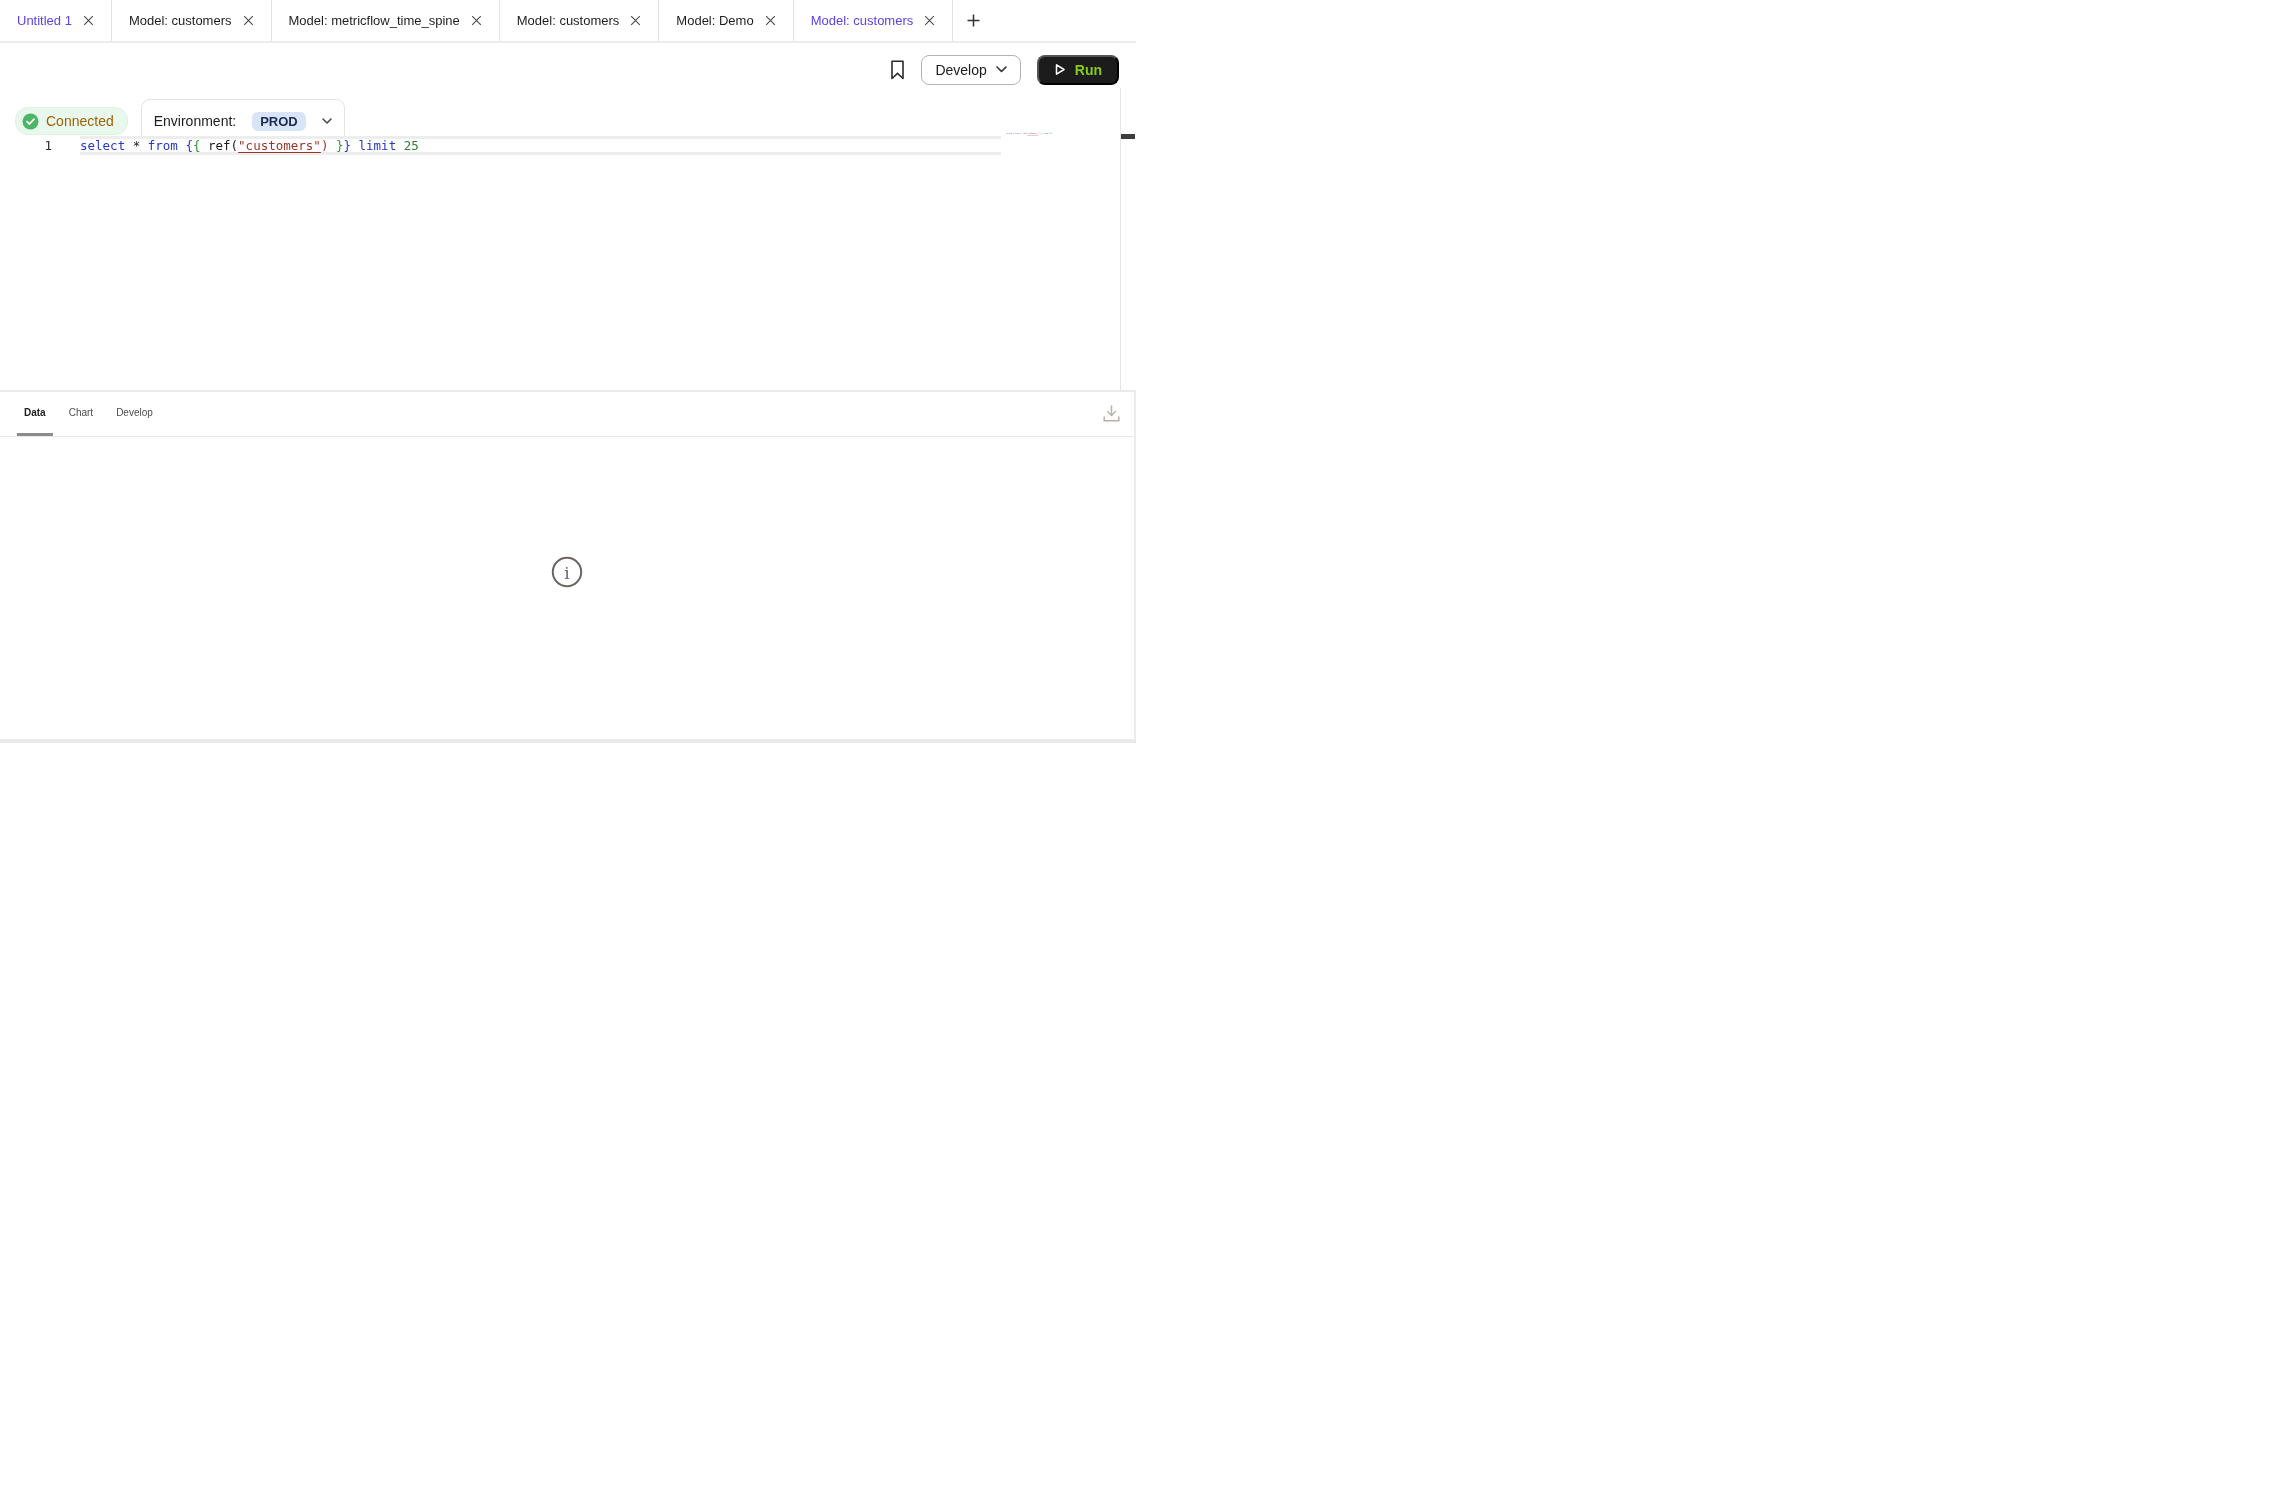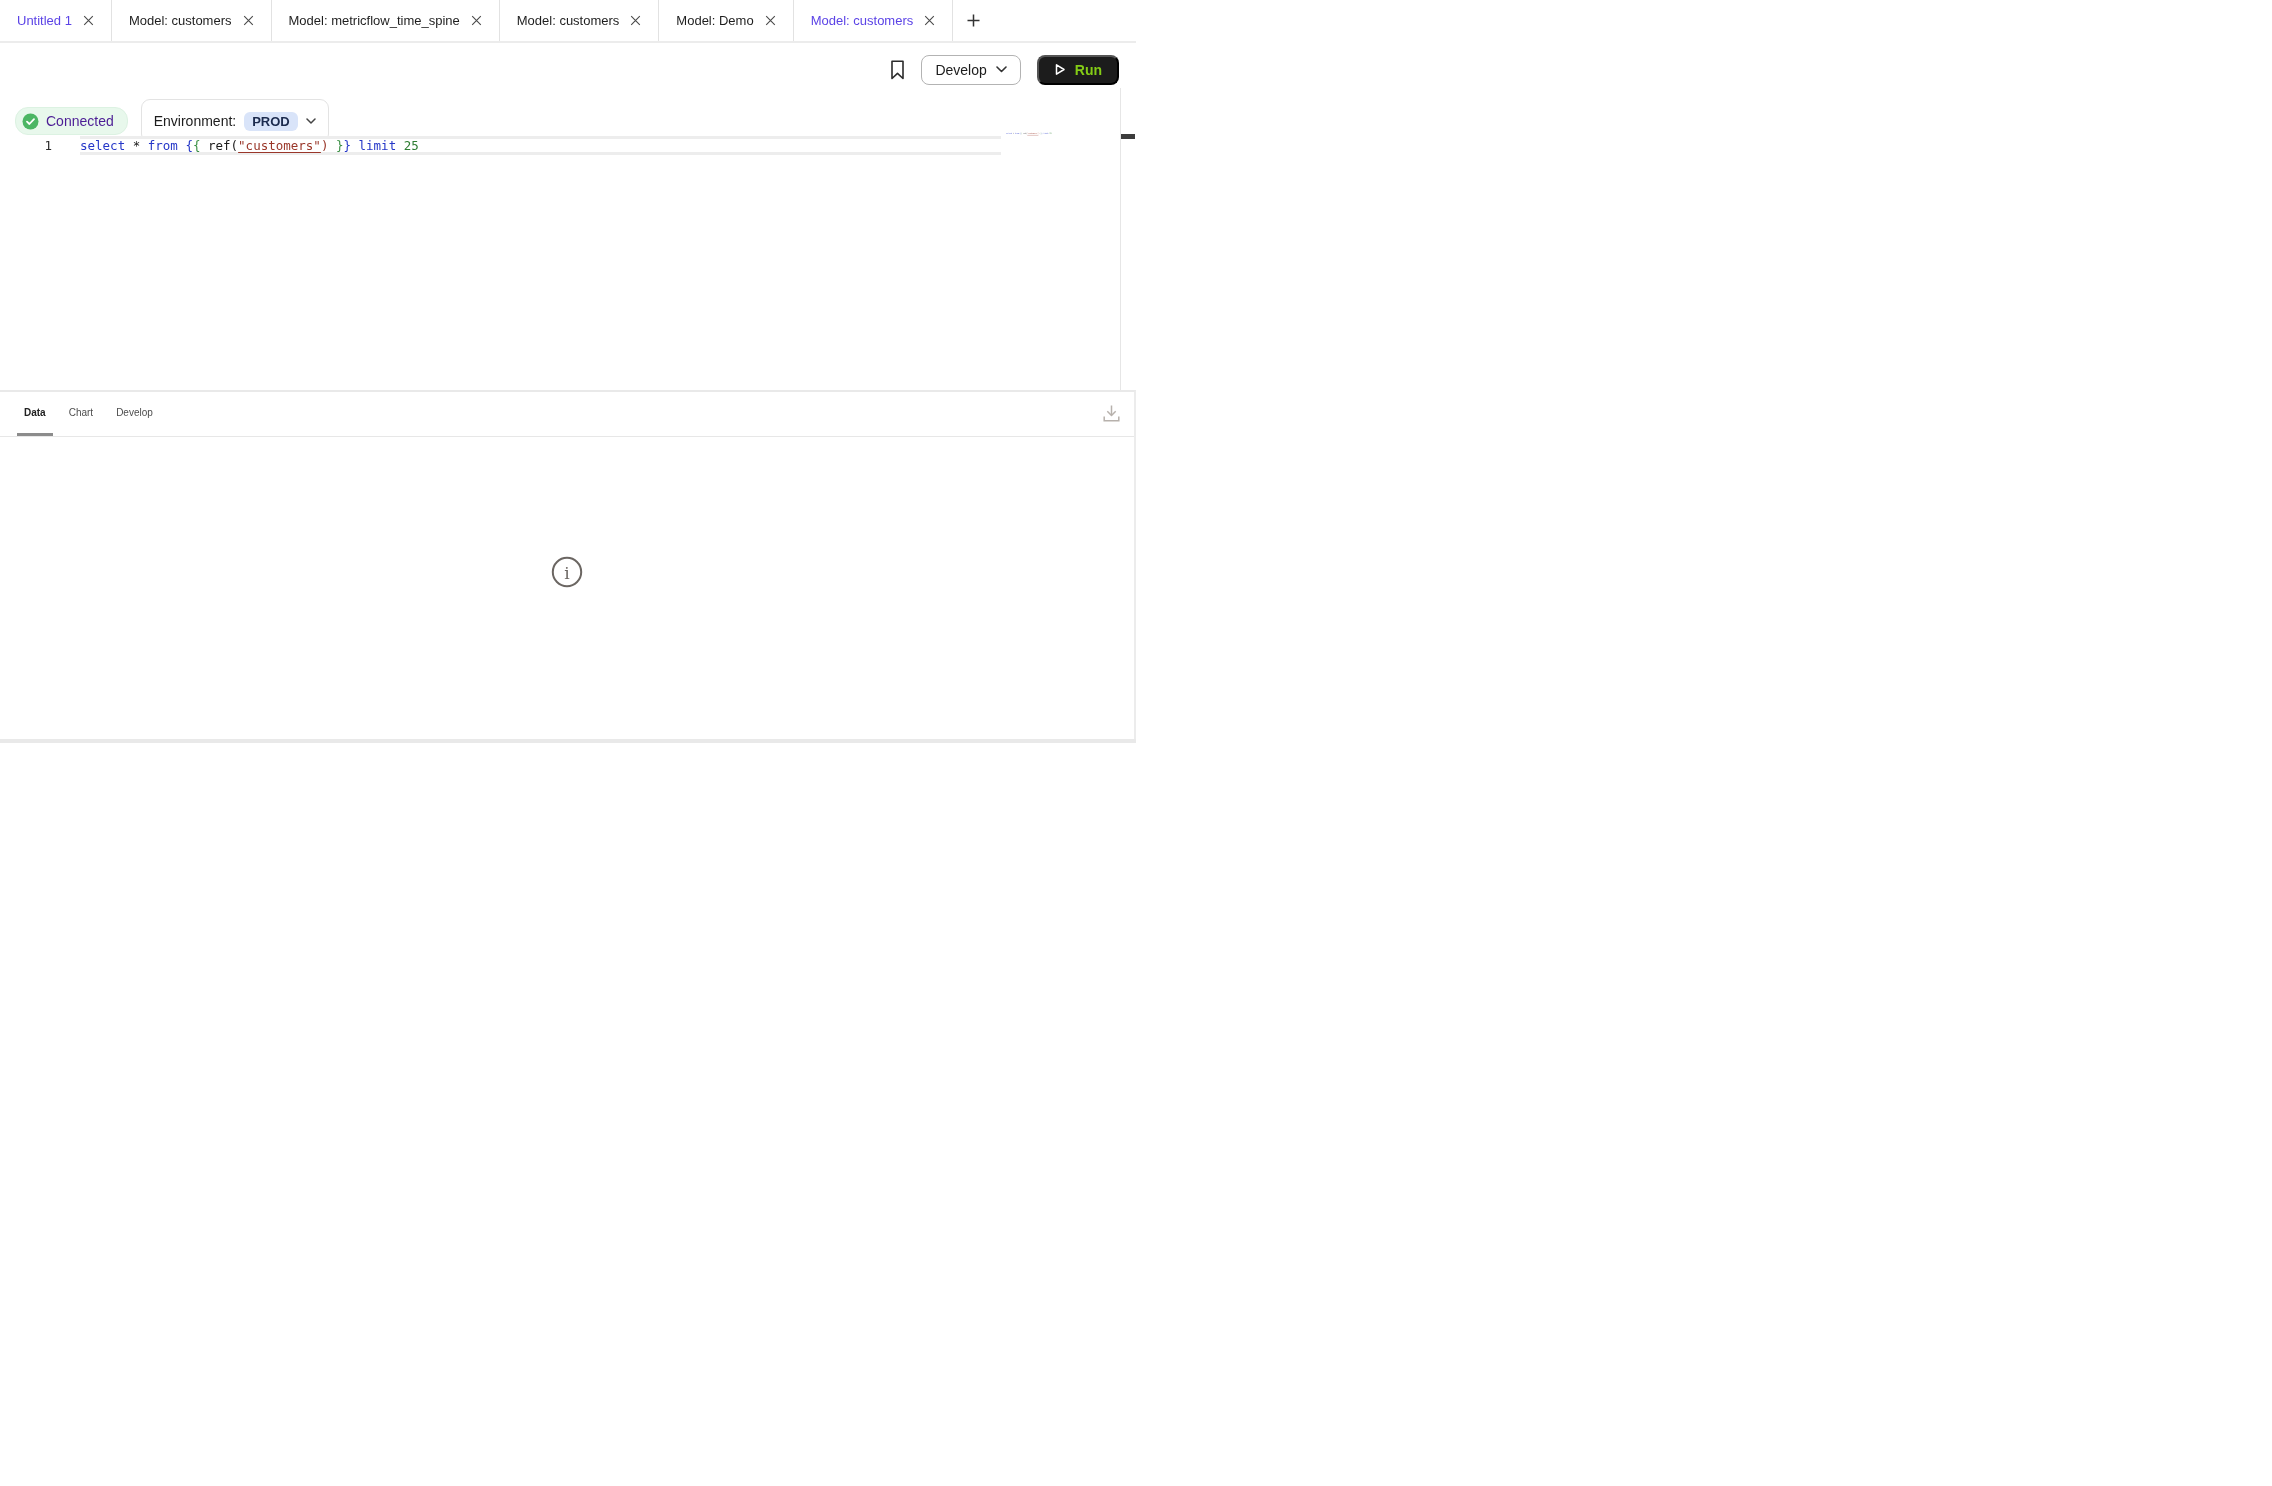--- a/index.html
+++ b/index.html
@@ -23,24 +23,24 @@
   .bookmark{display:inline-flex;align-items:center;cursor:pointer;}
   .btn{display:inline-flex;align-items:center;height:30px;border-radius:8px;
        font-size:14px;cursor:pointer;box-sizing:border-box;}
   .btn-develop{border:1px solid #b3b3b3;background:#fff;color:#1c1c1c;padding:0 13px;gap:9px;}
   .btn-run{background:#1c1c1c;color:#84cc16;padding:11px 15px;gap:9px;font-weight:600;}
 
   
   .editor{position:absolute;top:88px;left:0;right:0;height:302px;background:#fff;}
   .statusrow{position:absolute;left:15px;top:11px;display:flex;align-items:center;gap:13px;}
   .connected{display:inline-flex;align-items:center;height:26px;border-radius:13px;
-             background:#e8f8ec;border:1px solid #dcf2e2;color:#4c1d95;font-size:14px;
+             background:#e8f8ec;border:1px solid #dcf2e2;color:#a16207;font-size:14px;
              font-weight:500;padding:0 13px 0 6px;gap:7px;}
   .env{display:inline-flex;align-items:center;height:44px;border-radius:9px;background:#fff;
-       border:1px solid #e3e3e3;padding:0 12px;gap:8px;font-size:14px;color:#1c1c1c;cursor:pointer;}
+       border:1px solid #e3e3e3;padding:0 12px;gap:16px;font-size:14px;color:#1c1c1c;cursor:pointer;}
   .env-badge{background:#d9e4f9;color:#1c2b4e;font-size:13px;font-weight:600;
              border-radius:6px;padding:2px 8px;}
   .active-line{position:absolute;left:80px;width:921px;top:48px;height:19px;box-sizing:border-box;
                border-top:3px solid #ededed;border-bottom:3px solid #ededed;background:#fff;}
   .gutter{position:absolute;left:28px;width:24px;top:51px;text-align:right;
           font-family:"DejaVu Sans Mono",monospace;font-size:12.5px;color:#2a2a2a;line-height:13px;}
   .codeline{position:absolute;left:80px;top:51px;font-family:"DejaVu Sans Mono",monospace;
             font-size:12.5px;line-height:13px;white-space:pre;cursor:text;}
   .minimap{position:absolute;left:1006px;top:45px;font-family:"DejaVu Sans Mono",monospace;
            font-size:6px;white-space:pre;transform:scale(0.28);transform-origin:top left;line-height:6px;}

